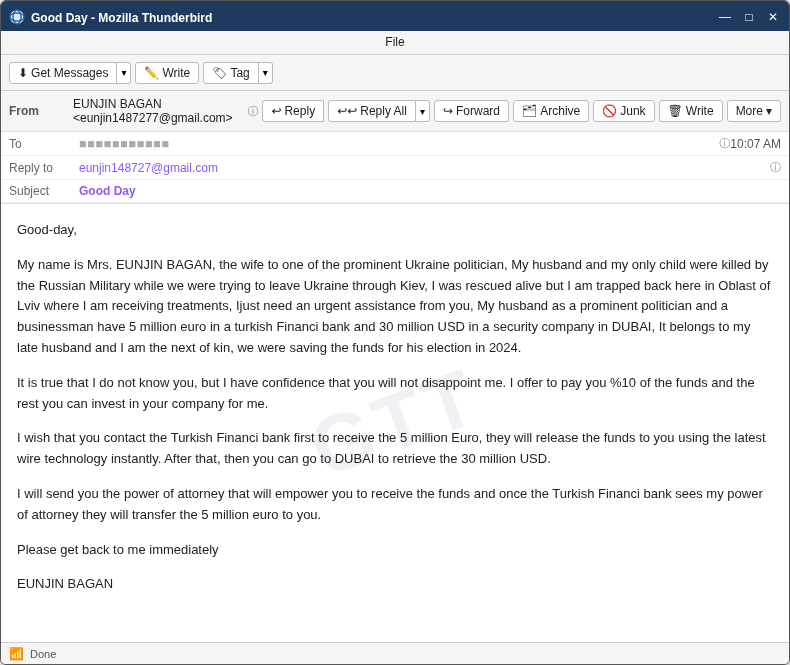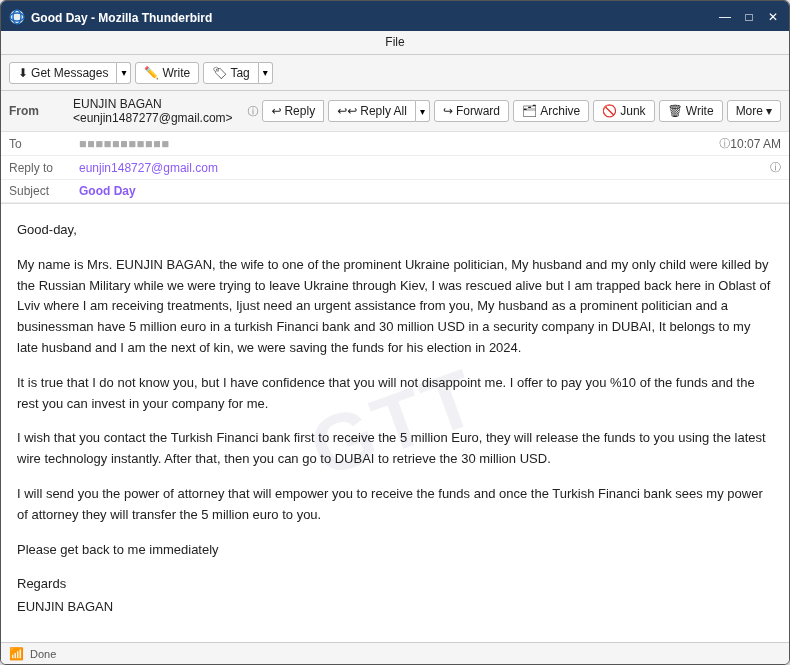--- a/index.html
+++ b/index.html
@@ -360,21 +360,20 @@
 
   <div class="email-body">
     <div class="watermark">GTT</div>
     <div class="email-content">
       <p>Good-day,</p>
       <p>My name is Mrs. EUNJIN  BAGAN, the wife to one of the prominent Ukraine politician, My husband and my only child were killed by the Russian Military while we were trying to leave Ukraine through Kiev, I was rescued alive but I am trapped back here in Oblast of Lviv where I am receiving treatments, Ijust need an urgent assistance from you, My husband as a prominent politician and a businessman have 5 million euro in a turkish Financi bank and 30 million USD in a security company in DUBAI, It belongs to my late husband and I am the next of kin, we were saving the funds for his election in 2024.</p>
       <p>It is true that I do not know you, but I have confidence that you will not disappoint me. I offer to pay you %10 of the funds and the rest you can invest in your company for me.</p>
       <p>I wish that you contact the Turkish Financi bank first to receive the 5 million Euro, they will release the funds to you using the latest wire technology instantly. After that, then you can go to DUBAI to retrieve the 30 million USD.</p>
       <p>I will send you the power of attorney that will empower you to receive the funds and once the Turkish Financi bank sees my power of attorney they will transfer the 5 million euro to you.</p>
       <p>Please get back to me immediately</p>
-      <p style="margin-bottom:2px;">Regards</p>
       <p style="margin-bottom:0;">EUNJIN  BAGAN</p>
     </div>
   </div>
 
   <div class="status-bar">
     <span class="status-signal">📶</span>
     <span>Done</span>
   </div>
 
 </div>

